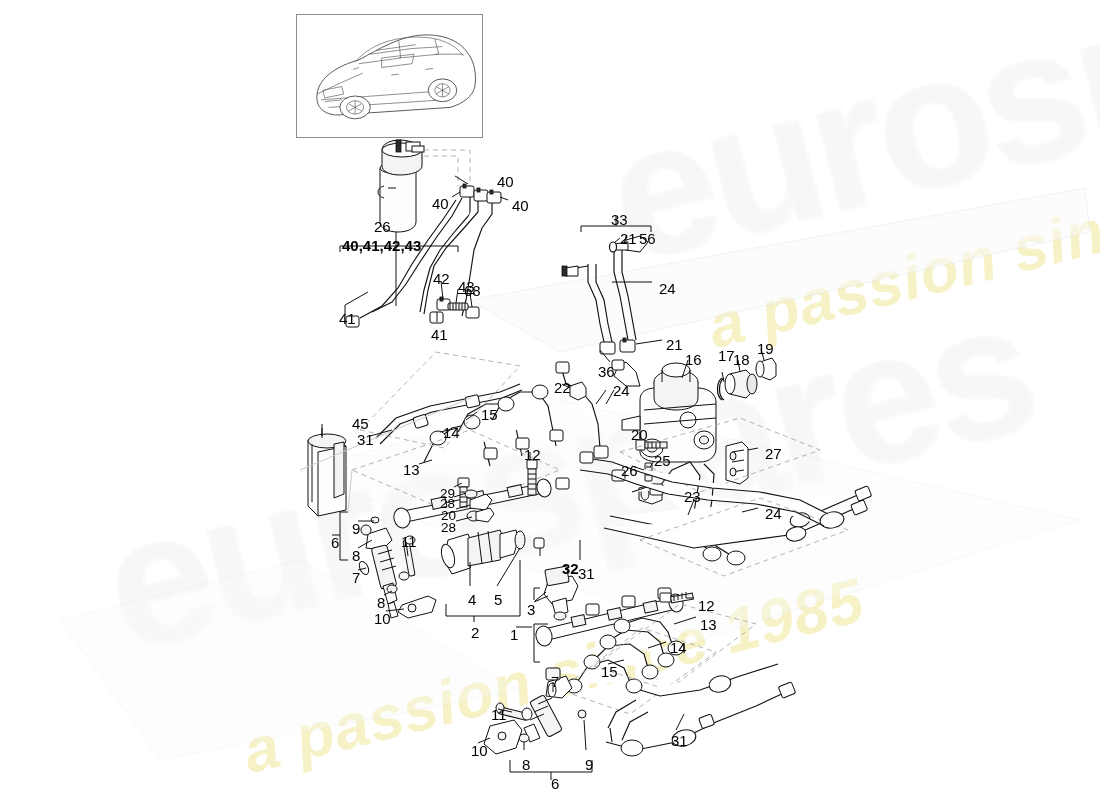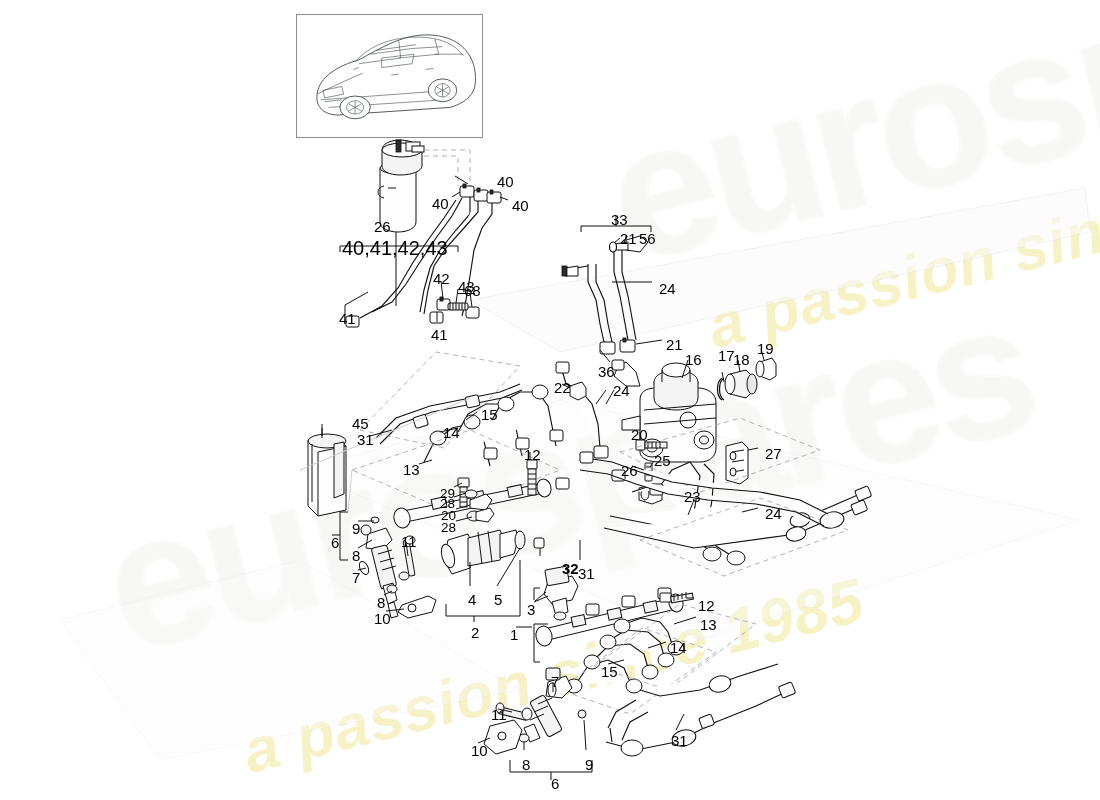--- a/index.html
+++ b/index.html
@@ -18,21 +18,21 @@
   .wm-sub{font-size:62px;font-style:italic;color:#f6f2c6;
           transform:rotate(-14deg);letter-spacing:1px;}
 
   
   .inset-box{position:absolute;border:1px solid #8a8f96;background:#fff;}
 
   
   .lbl{position:absolute;font-size:15px;line-height:1;color:#000;
        font-family:"Liberation Sans", sans-serif;white-space:nowrap;}
   .lbl.sm{font-size:13.5px;}
-  .lbl.grp{font-size:20px;}
+  .lbl.grp{font-size:15px;font-weight:bold;}
 
   svg{position:absolute;left:0;top:0;overflow:visible;}
   .ln{stroke:#111;stroke-width:1;fill:none;}
   .ln2{stroke:#111;stroke-width:1.25;fill:none;}
   .dash{stroke:#9aa0a6;stroke-width:.8;fill:none;stroke-dasharray:5 4;}
   .grey{stroke:#c9ccd1;stroke-width:1;fill:none;}
   .pipe{stroke:#111;stroke-width:1.15;fill:#fff;}
   .metal{fill:#fefefe;stroke:#111;stroke-width:1;}
   .metal2{fill:#f4f4f4;stroke:#111;stroke-width:1;}
   .dark{fill:#2b2b2b;stroke:#111;stroke-width:.8;}

